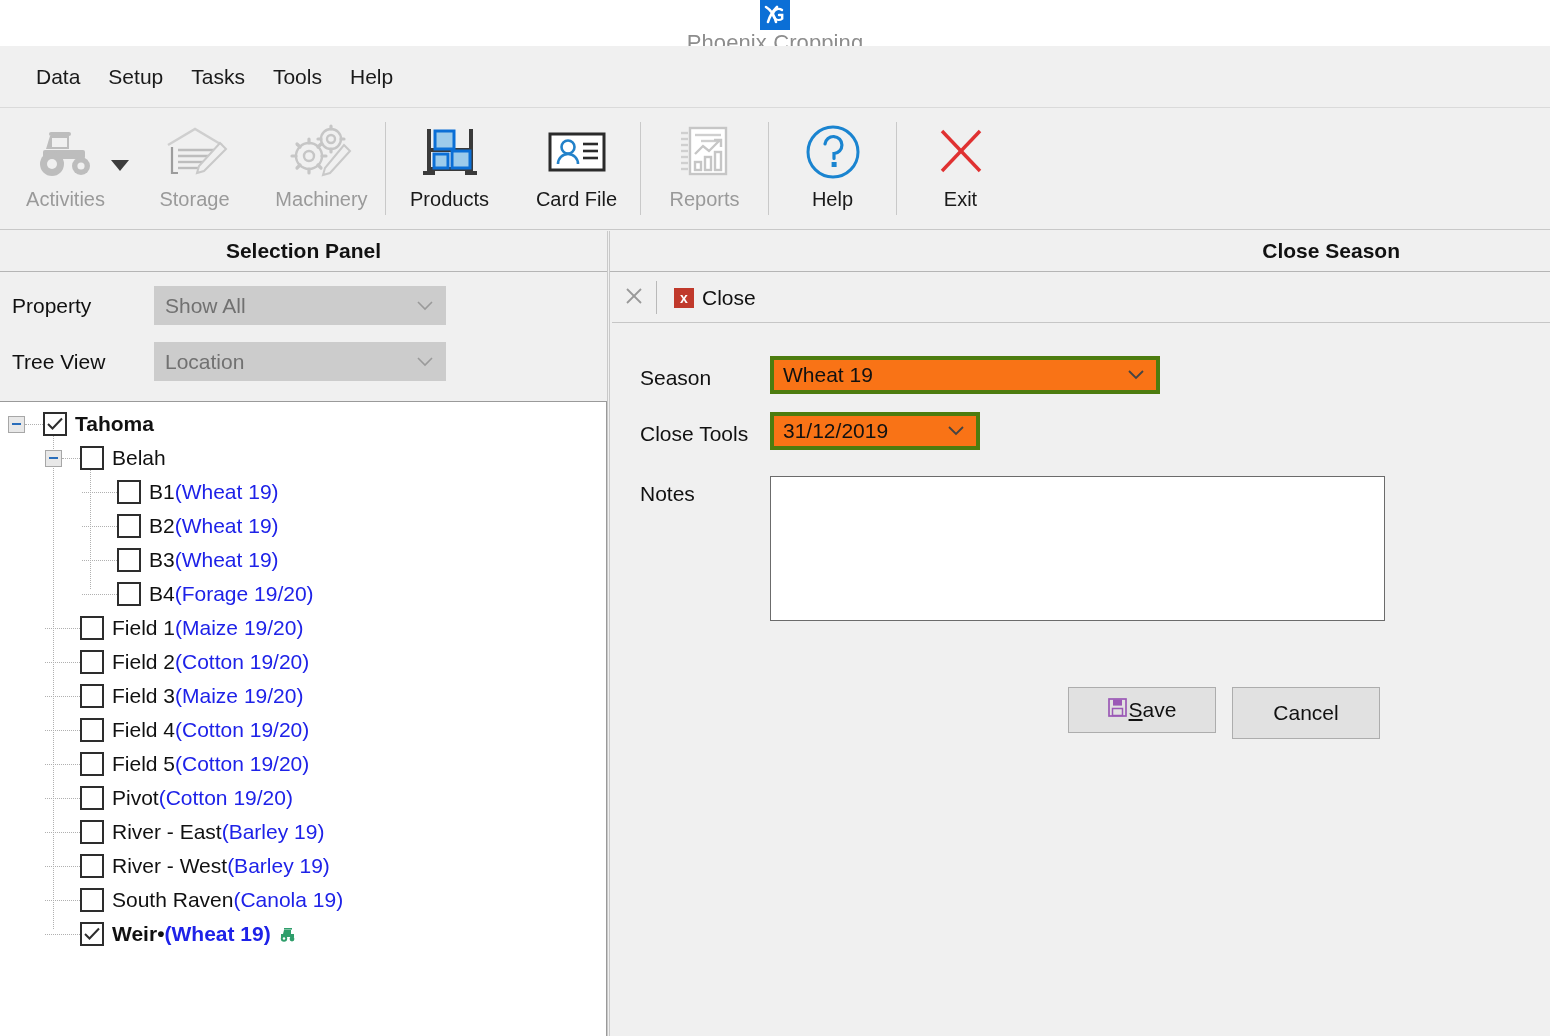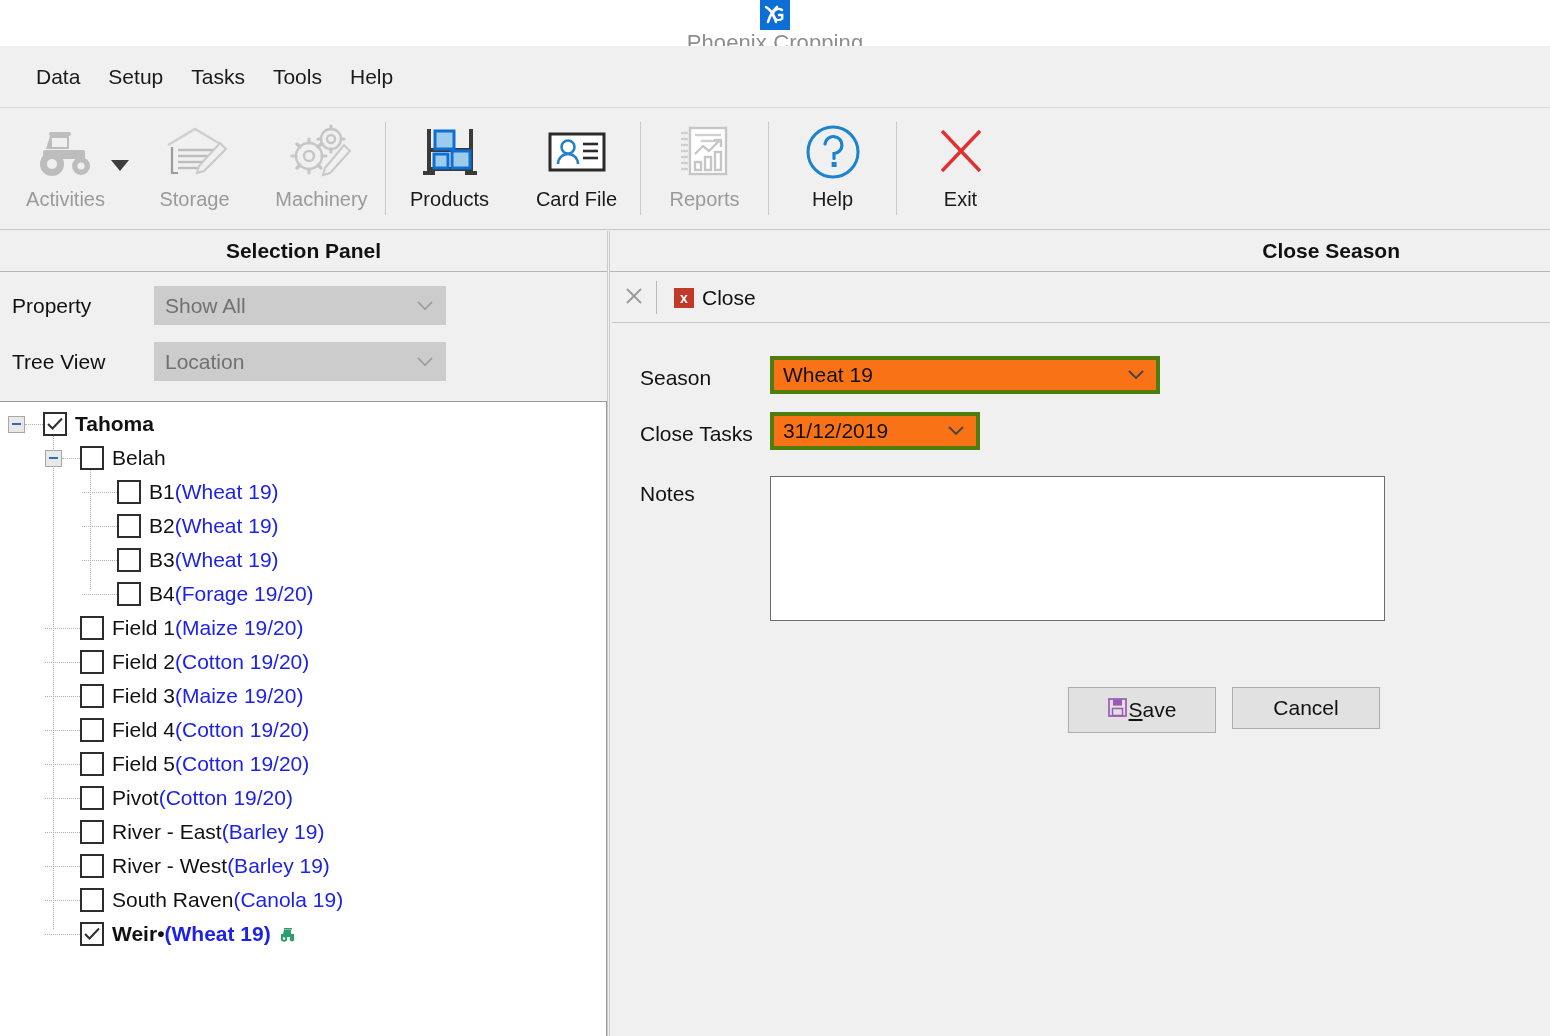--- a/index.html
+++ b/index.html
@@ -489,21 +489,21 @@
     <div class="rlabel" style="left:28px; top:42px;">Season</div>
     <div class="combo" style="left:158px; top:32px; width:390px; height:38px;">
       <span class="cval">Wheat 19</span>
       <span class="chev">
         <svg width="16" height="10" viewBox="0 0 16 10">
             <path d="M1 1 L8 8 L15 1" stroke="#444" stroke-width="1.8" fill="none"></path>
           </svg>
       </span>
     </div>
 
-    <div class="rlabel" style="left:28px; top:98px;">Close Tasks</div>
+    <div class="rlabel" style="left:28px; top:98px;">Close Tools</div>
     <div class="combo" style="left:158px; top:88px; width:210px; height:38px;">
       <span class="cval">31/12/2019</span>
       <span class="chev">
         <svg width="16" height="10" viewBox="0 0 16 10">
             <path d="M1 1 L8 8 L15 1" stroke="#444" stroke-width="1.8" fill="none"></path>
           </svg>
       </span>
     </div>
 
     <div class="rlabel" style="left:28px; top:158px;">Notes</div>
@@ -515,18 +515,18 @@
       <span class="savefloppy">
         <svg width="19" height="19" viewBox="0 0 19 19">
           <rect x="1" y="1" width="17" height="17" fill="none" stroke="#9b59b6" stroke-width="1.7"></rect>
           <rect x="5" y="1.6" width="9" height="6" fill="#9b59b6"></rect>
           <rect x="4.5" y="10.5" width="10" height="7" fill="none" stroke="#9b59b6" stroke-width="1.5"></rect>
         </svg>
       </span>
         <span><span class="u">S</span><span>ave</span></span>
     </div>
 
-    <div class="btn" style="left:620px; top:363px; width:148px; height:42px;">
+    <div class="btn" style="left:620px; top:363px; width:148px; height:52px;">
       <span>Cancel</span>
     </div>
   </div>
 
 </div>
 
 </body></html>

